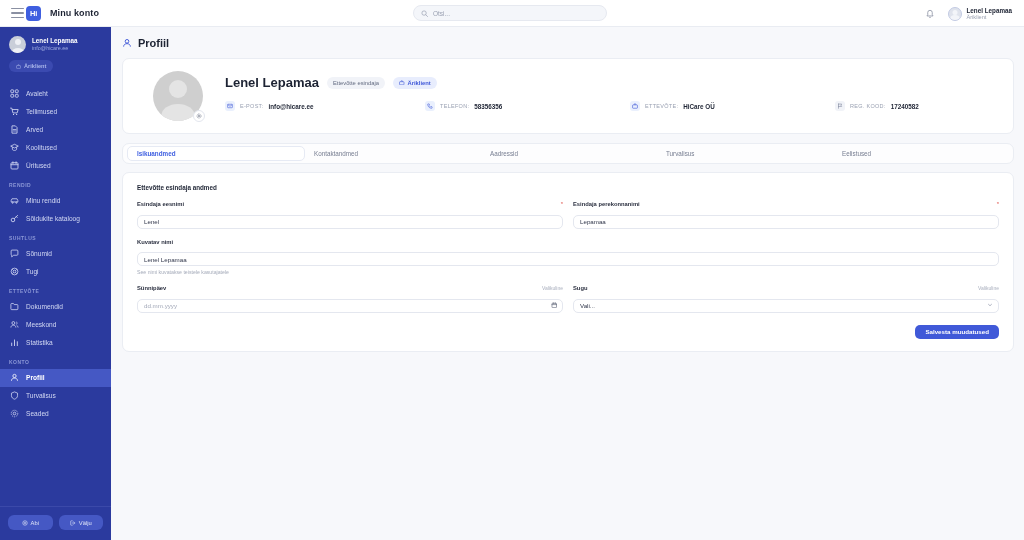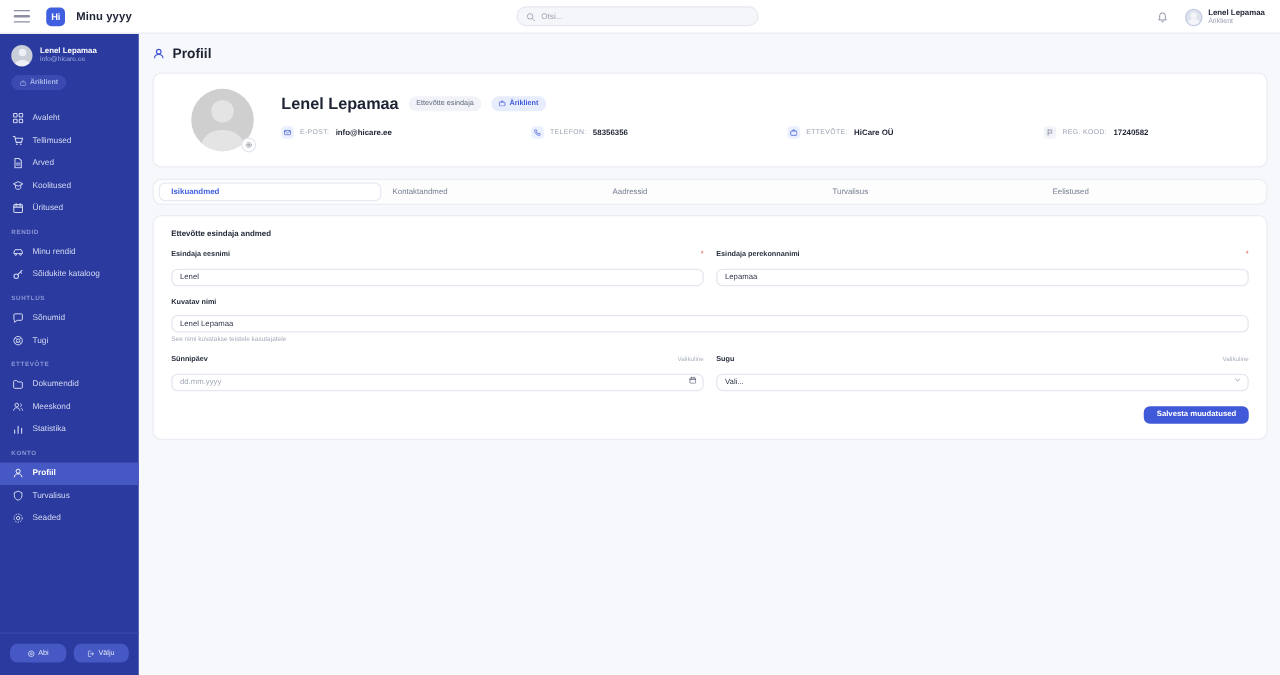--- a/index.html
+++ b/index.html
@@ -14,21 +14,21 @@
   
   .topbar {
     position: absolute; top: 0; left: 0; right: 0; height: 27px;
     background: #ffffff; border-bottom: 1px solid #e9ecf2;
     display: flex; align-items: center; z-index: 5;
   }
   .hamburger { width: 13px; height: 10px; margin-left: 11px; display: flex; flex-direction: column; justify-content: space-between; cursor: pointer; }
   .hamburger i { display: block; height: 1.3px; background: #8a90a2; border-radius: 1px; }
   .logo-sq {
     width: 15px; height: 15px; border-radius: 4px; background: #3f5fe0;
-    margin-left: 13px; color: #fff; font-size: 7.5px; font-weight: bold;
+    margin-left: 2px; color: #fff; font-size: 7.5px; font-weight: bold;
     display: flex; align-items: center; justify-content: center; letter-spacing: -0.2px;
   }
   .app-title { margin-left: 9px; font-size: 9px; font-weight: bold; color: #1d2333; letter-spacing: 0.1px; }
 
   .search-wrap {
     position: absolute; left: 413px; top: 5px; width: 194px; height: 16px;
     background: #f4f6fa; border: 1px solid #e6e9f0; border-radius: 8px;
     display: flex; align-items: center; padding: 0 7px;
   }
   .search-wrap svg { flex: 0 0 auto; }
@@ -173,21 +173,21 @@
 
 <div class="app">
 
   <div class="topbar">
     <div class="hamburger">
         <i></i>
         <i></i>
         <i></i>
       </div>
     <div class="logo-sq">Hi</div>
-    <div class="app-title">Minu yyyy</div>
+    <div class="app-title">Minu konto</div>
 
     <div class="search-wrap">
       <svg width="7" height="7" viewBox="0 0 16 16">
         <circle cx="7" cy="7" r="5" fill="none" stroke="#9aa1b2" stroke-width="1.6"></circle>
         <line x1="11" y1="11" x2="15" y2="15" stroke="#9aa1b2" stroke-width="1.6" stroke-linecap="round"></line>
       </svg>
       <input class="search-input" value="" placeholder="Otsi..." style="">
     </div>
 
     <div class="top-right">

